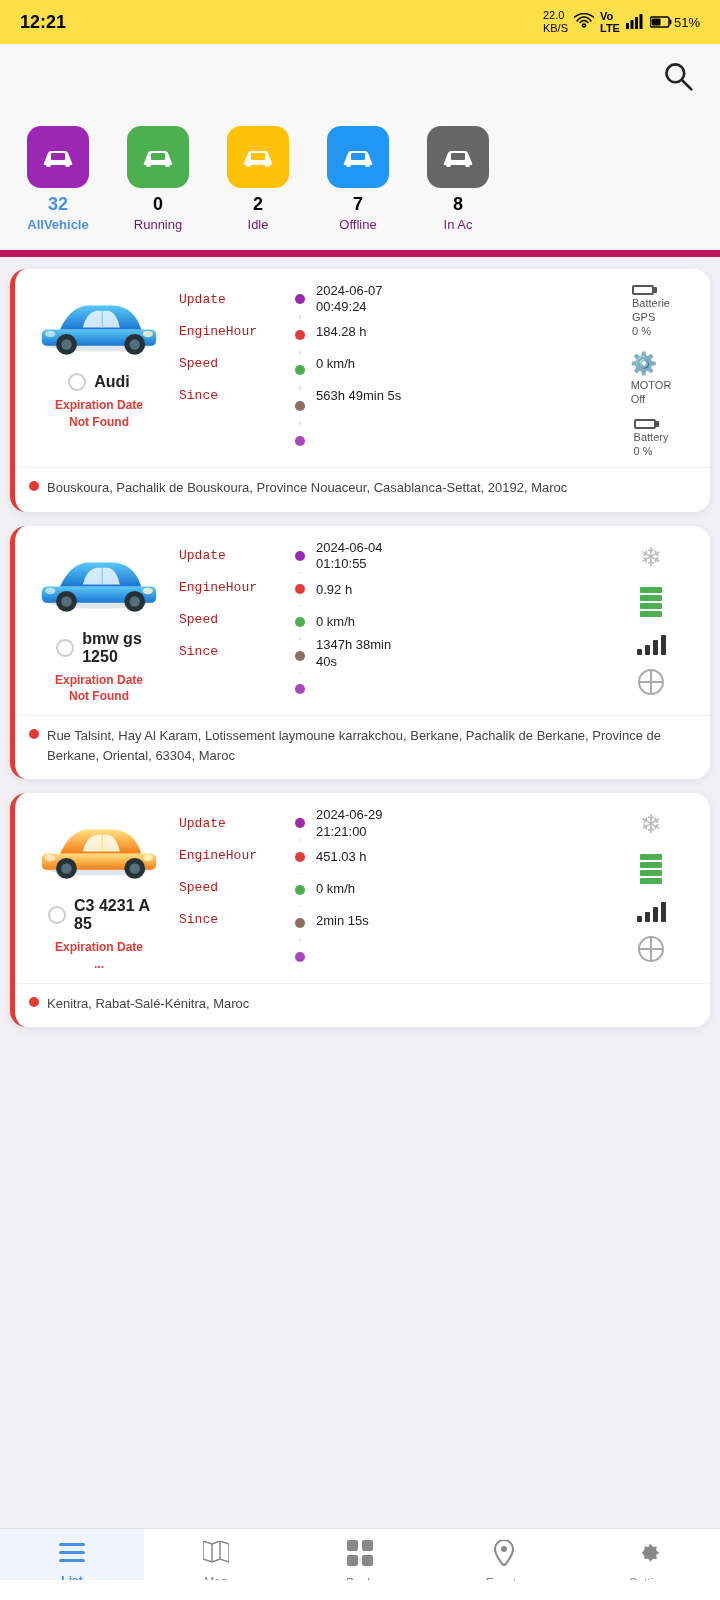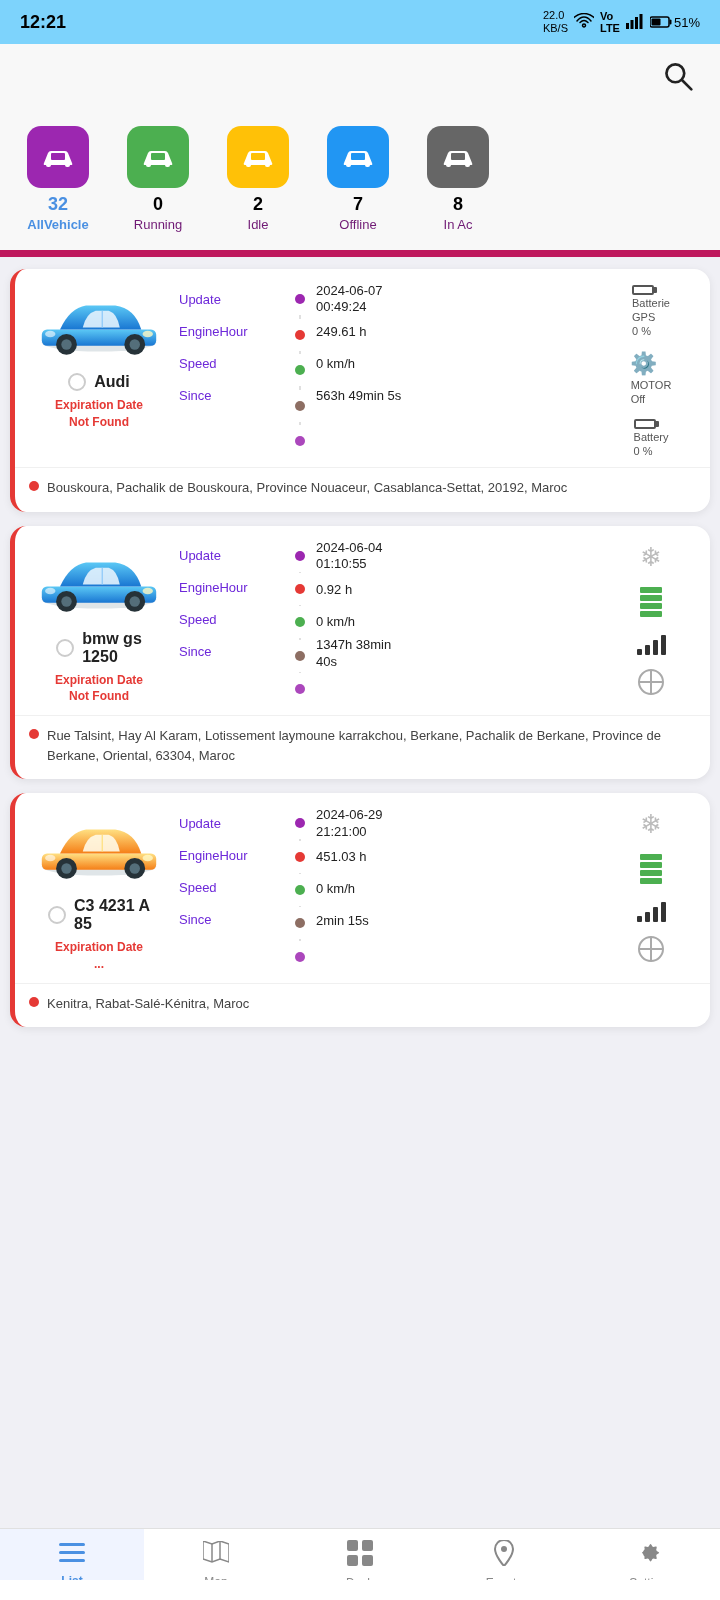--- a/index.html
+++ b/index.html
@@ -7,21 +7,21 @@
     body {
       font-family: -apple-system, BlinkMacSystemFont, 'Segoe UI', Arial, sans-serif;
       background: #f0f0f5;
       width: 720px;
       min-height: 1600px;
       overflow-x: hidden;
     }
 
     
     .status-bar {
-      background: #7dd3fc;
+      background: #fde047;
       display: flex;
       justify-content: space-between;
       align-items: center;
       padding: 8px 20px;
       height: 44px;
     }
     .status-time {
       font-size: 18px;
       font-weight: 600;
       color: #000;
@@ -167,24 +167,25 @@
     }
 
     .labels-col {
       display: flex;
       flex-direction: column;
       gap: 0;
       width: 105px;
     }
     .label-item {
       font-size: 13px;
-      color: #6d28d9;
+      color: #b91c1c;
       height: 32px;
       display: flex;
       align-items: center;
+      font-family: Liberation Mono, monospace;
     }
 
     .timeline-col {
       display: flex;
       flex-direction: column;
       align-items: center;
       position: relative;
       width: 16px;
     }
     .timeline-dot {
@@ -548,21 +549,21 @@
             <div class="timeline-line" style="height:10px"></div>
             <div class="timeline-dot" style="background:#8d6e63"></div>
             <div class="timeline-line" style="height:10px"></div>
             <div class="timeline-dot" style="background:#ab47bc"></div>
           </div>
           <div class="values-col">
             <div class="value-item" style="line-height:1.2; height:auto; min-height:32px; flex-direction:column; align-items:flex-start">
               <span>2024-06-07</span>
                 <span>00:49:24</span>
             </div>
-            <div class="value-item">249.61 h</div>
+            <div class="value-item">184.28 h</div>
             <div class="value-item">0 km/h</div>
             <div class="value-item">563h 49min 5s</div>
           </div>
         </div>
       </div>
 
       <div class="card-right-col">
 
         <div class="icon-badge">
           <div style="display:flex; align-items:center; gap:2px">

